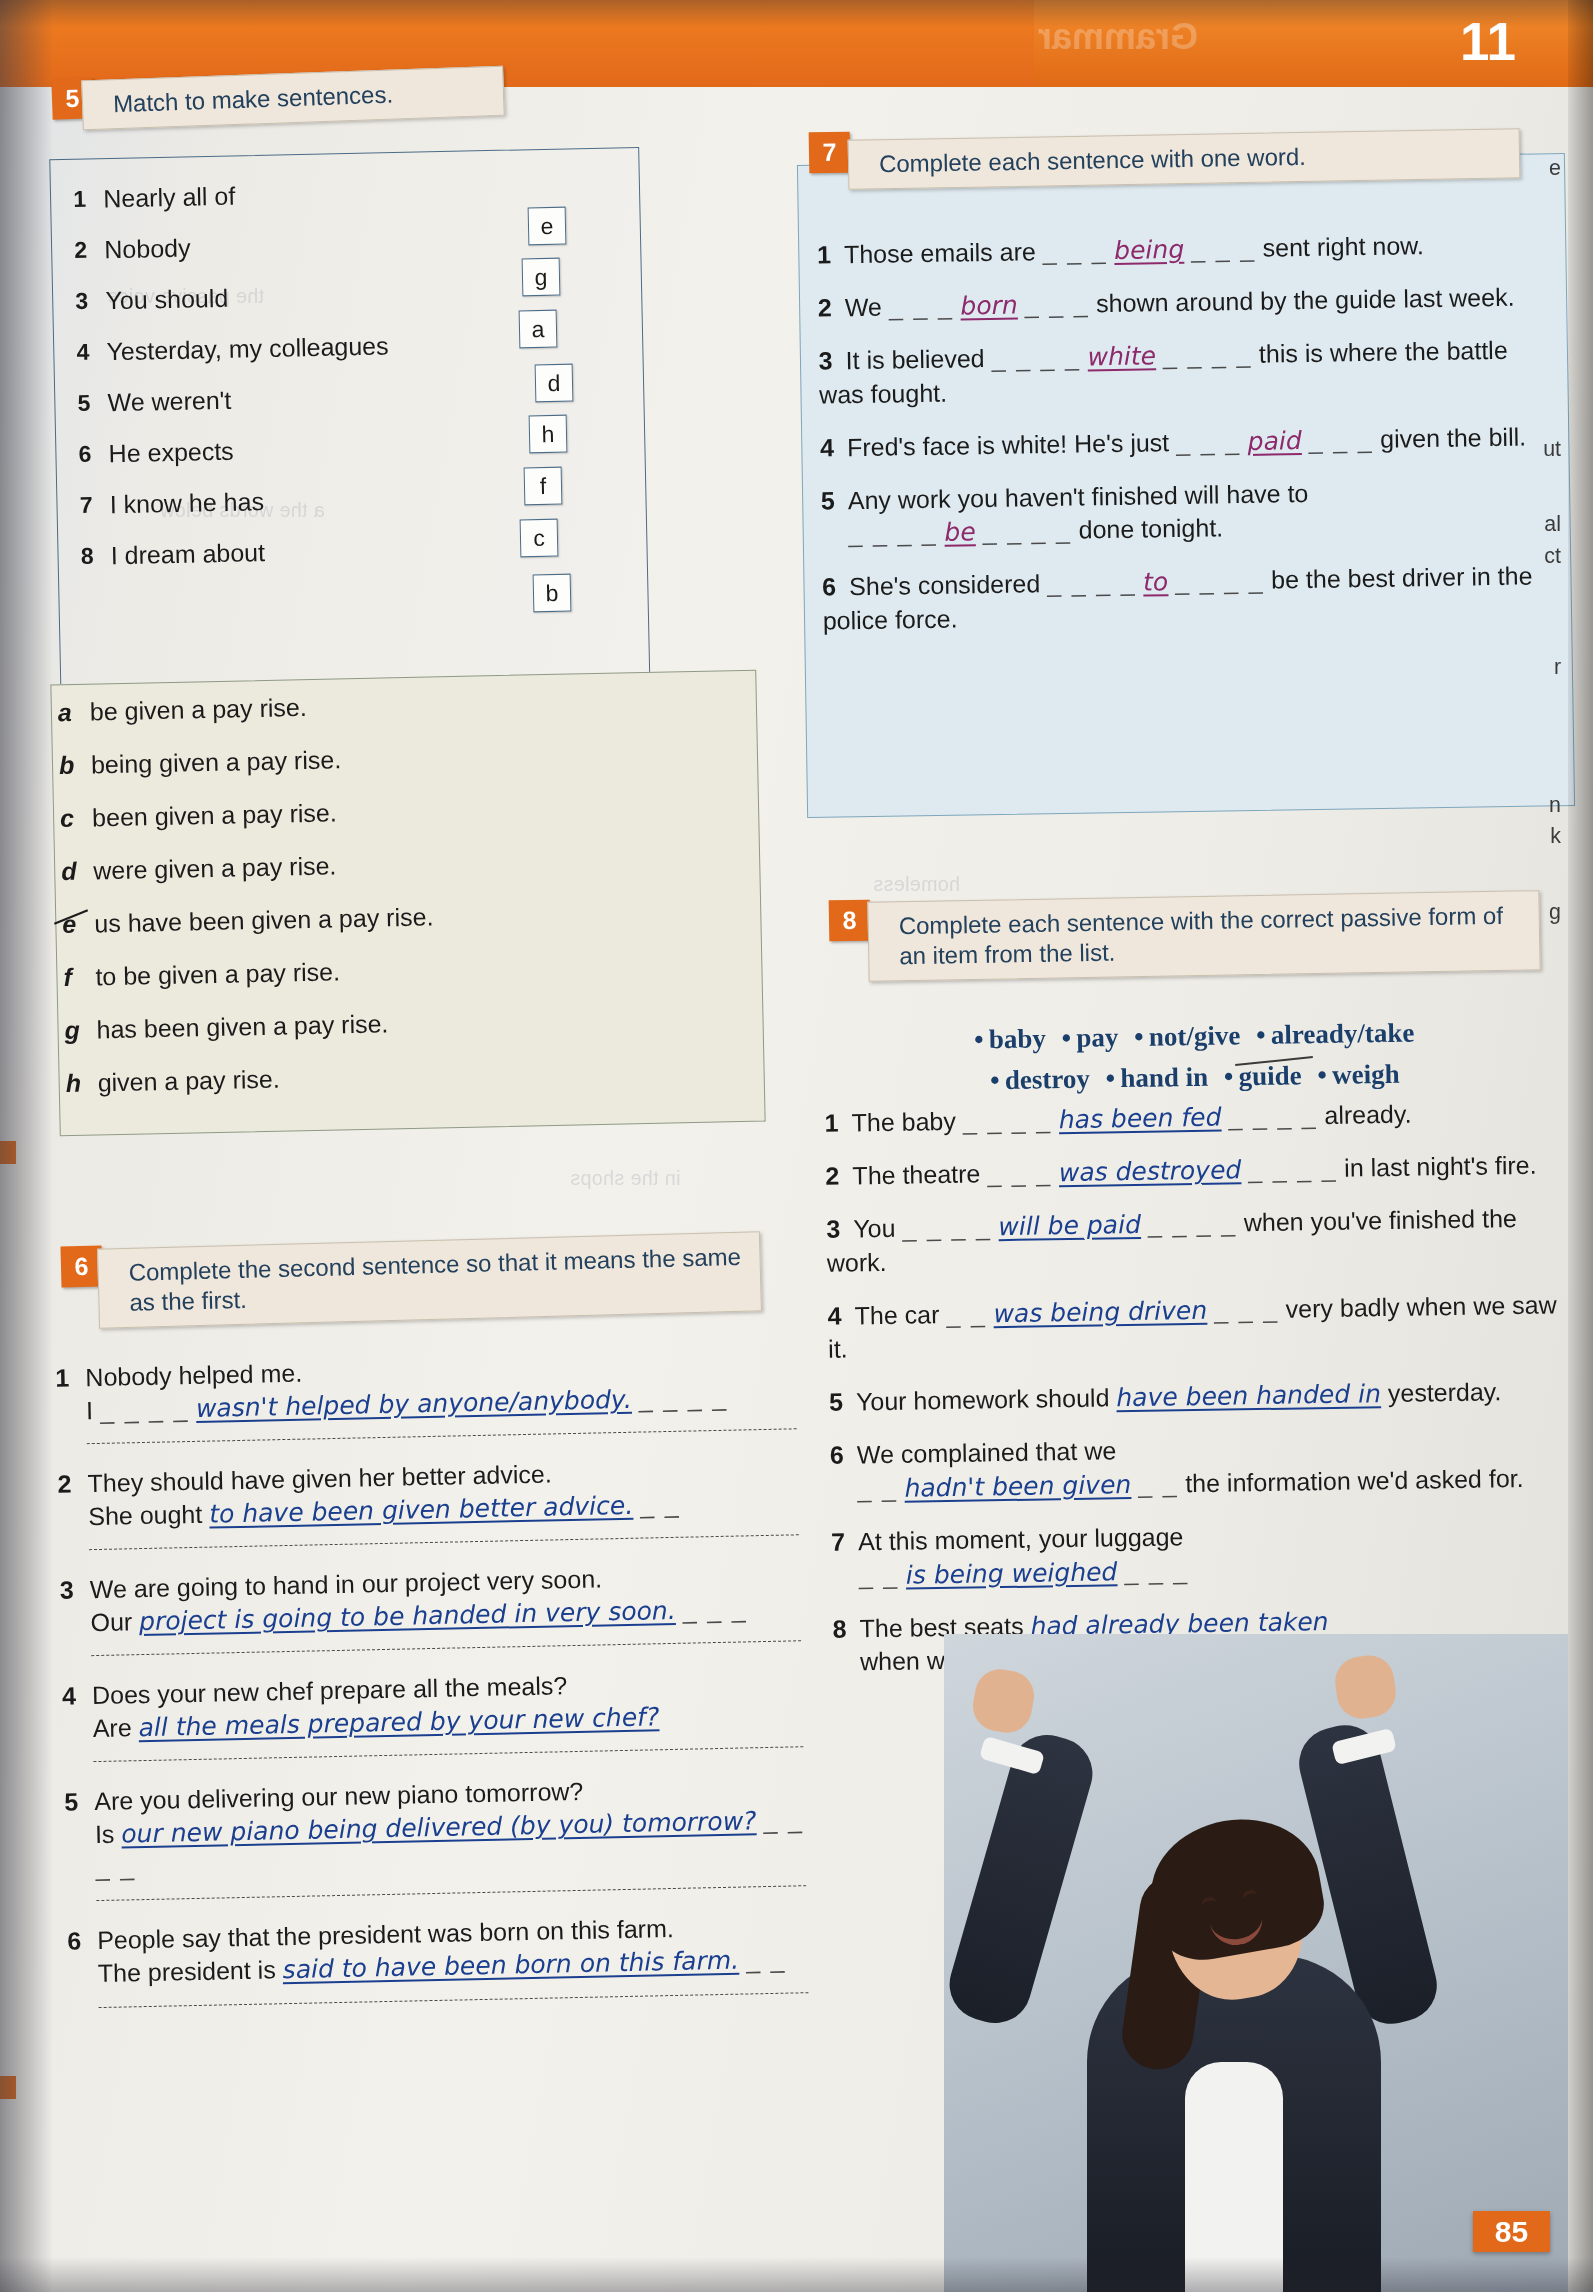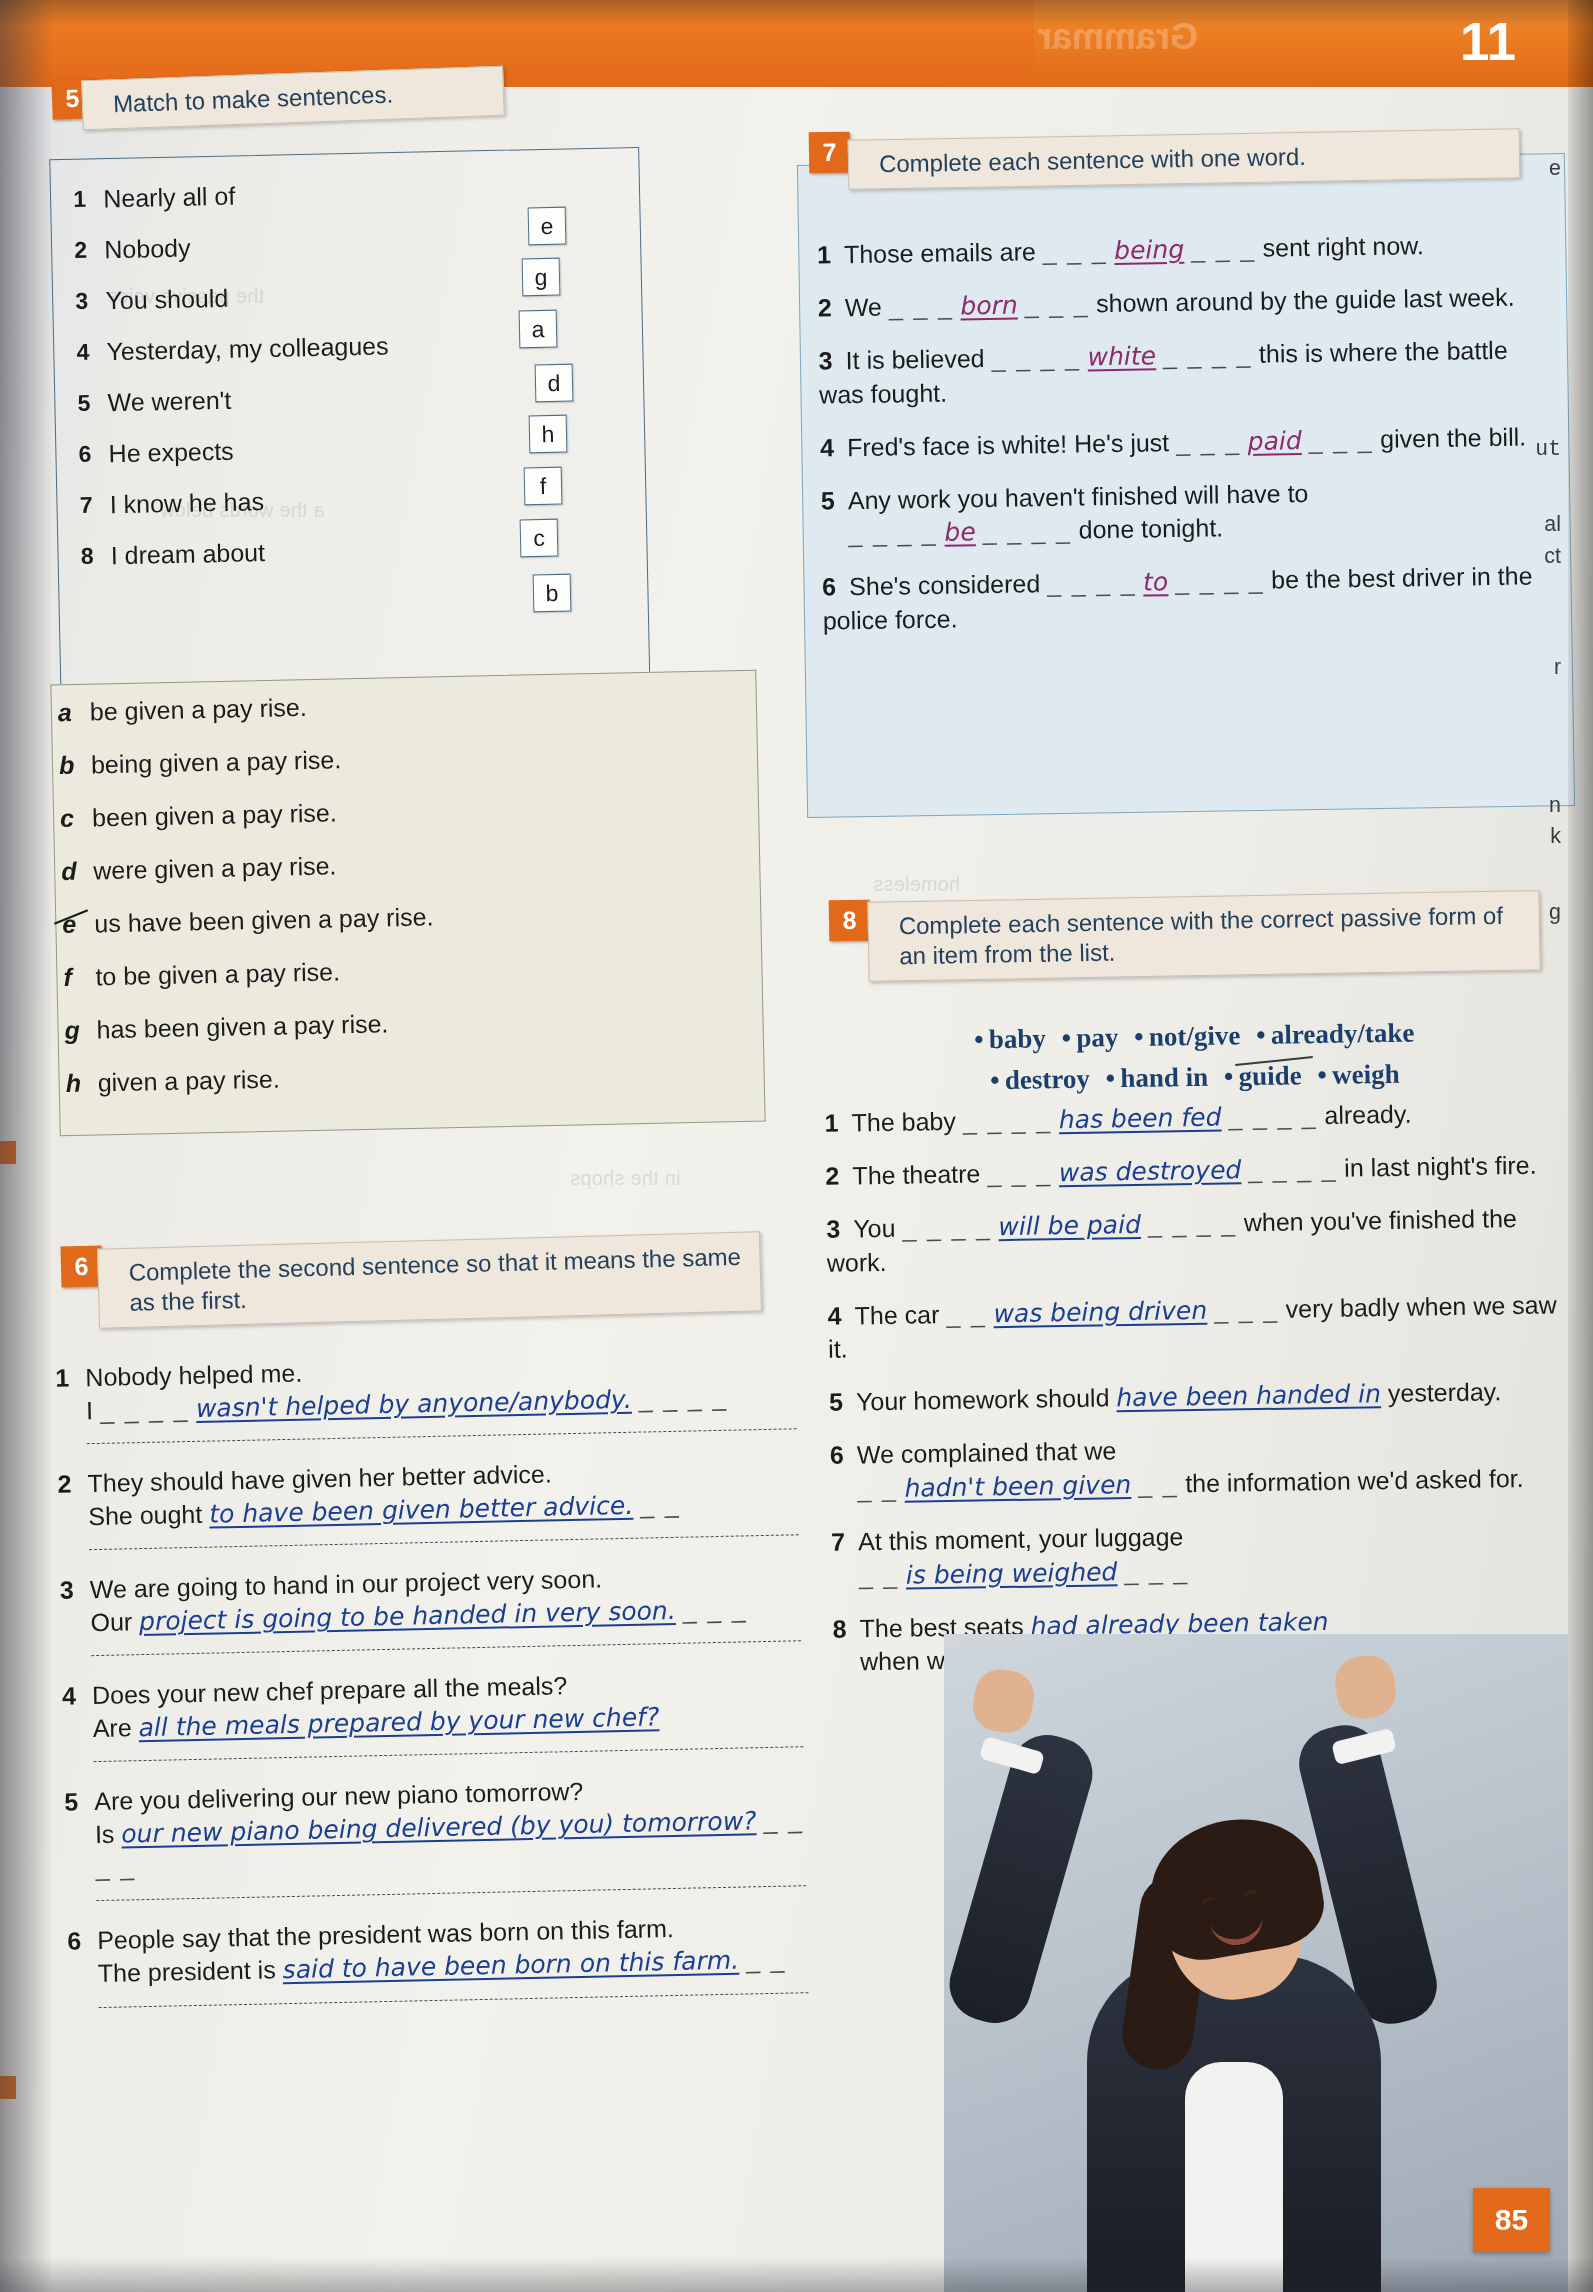--- a/index.html
+++ b/index.html
@@ -369,21 +369,21 @@
   }
   .cuff {
     position: absolute;
     width: 62px; height: 23px;
     background: #f2f2f0;
     border-radius: 7.1px;
   }
   .page-num {
     position: absolute;
     right: 43px; bottom: 41px;
-    width: 77px; height: 64px;
+    width: 77px; height: 41px;
     background: #e2691a;
     color: #fff;
     font-size: 30px;
     font-weight: bold;
     display: flex;
     align-items: center;
     justify-content: center;
     box-shadow: 0 1.8px 4.5px rgba(0,0,0,0.3);
   }
   .edge-letters {
@@ -683,21 +683,21 @@
       </span>
     </div>
     <div class="q7">
       <span class="qn">8</span><span>The best seats</span>
       <span class="hand">had already been taken</span>
       <span class="ind">when we booked ours.</span>
     </div>
   </div>
 
   <div class="edge-letters" style="top:156px;">e</div>
-  <div class="edge-letters" style="top:437px;font-family:Liberation Mono, monospace;">ut</div>
+  <div class="edge-letters" style="top:437px;">ut</div>
   <div class="edge-letters" style="top:512px;">al</div>
   <div class="edge-letters" style="top:544px;">ct</div>
   <div class="edge-letters" style="top:655px;">r</div>
   <div class="edge-letters" style="top:793px;">n</div>
   <div class="edge-letters" style="top:824px;">k</div>
   <div class="edge-letters" style="top:900px;">g</div>
 
   <div id="photo">
     <div class="photo-bg"></div>
     <div class="arm" style="left:36px; bottom:267px; width:82px; height:294px; transform:rotate(16deg);"></div>

